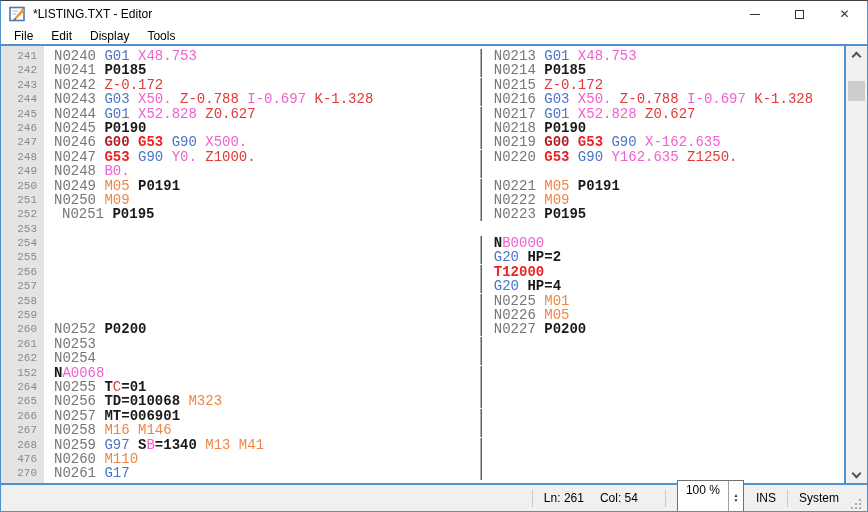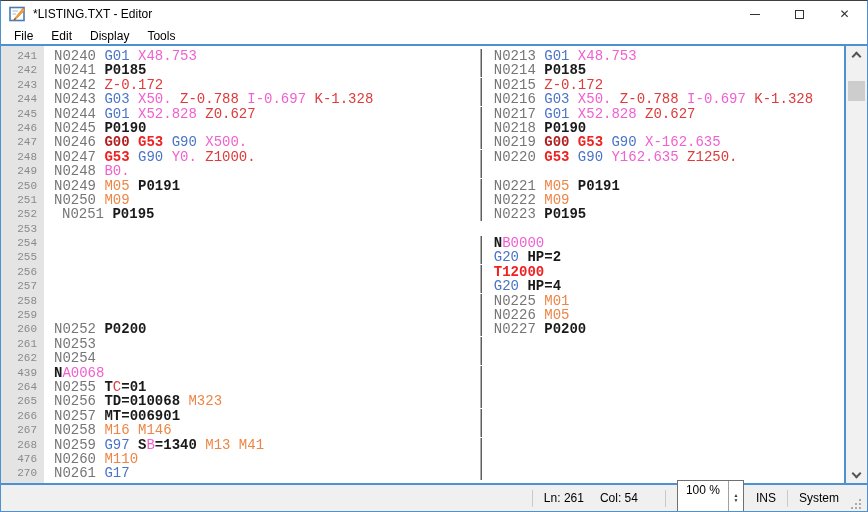--- a/index.html
+++ b/index.html
@@ -127,21 +127,21 @@
           <div class="ln">253</div>
           <div class="ln">254</div>
           <div class="ln">255</div>
           <div class="ln">256</div>
           <div class="ln">257</div>
           <div class="ln">258</div>
           <div class="ln">259</div>
           <div class="ln">260</div>
           <div class="ln">261</div>
           <div class="ln">262</div>
-          <div class="ln">439</div>
+          <div class="ln">152</div>
           <div class="ln">264</div>
           <div class="ln">265</div>
           <div class="ln">266</div>
           <div class="ln">267</div>
           <div class="ln">268</div>
           <div class="ln">476</div>
           <div class="ln">270</div>
         </div>
       <div class="code-area">
           <div class="crow"><div class="lcol"><span style="color: rgb(118, 118, 118);">N0240 </span><span style="color: rgb(74, 116, 200);">G01 </span><span style="color: rgb(242, 95, 208);">X48.753</span></div><div class="rcol"><span style="color: rgb(46, 46, 46);">| </span><span style="color: rgb(118, 118, 118);">N0213 </span><span style="color: rgb(74, 116, 200);">G01 </span><span style="color: rgb(242, 95, 208);">X48.753</span></div></div>

